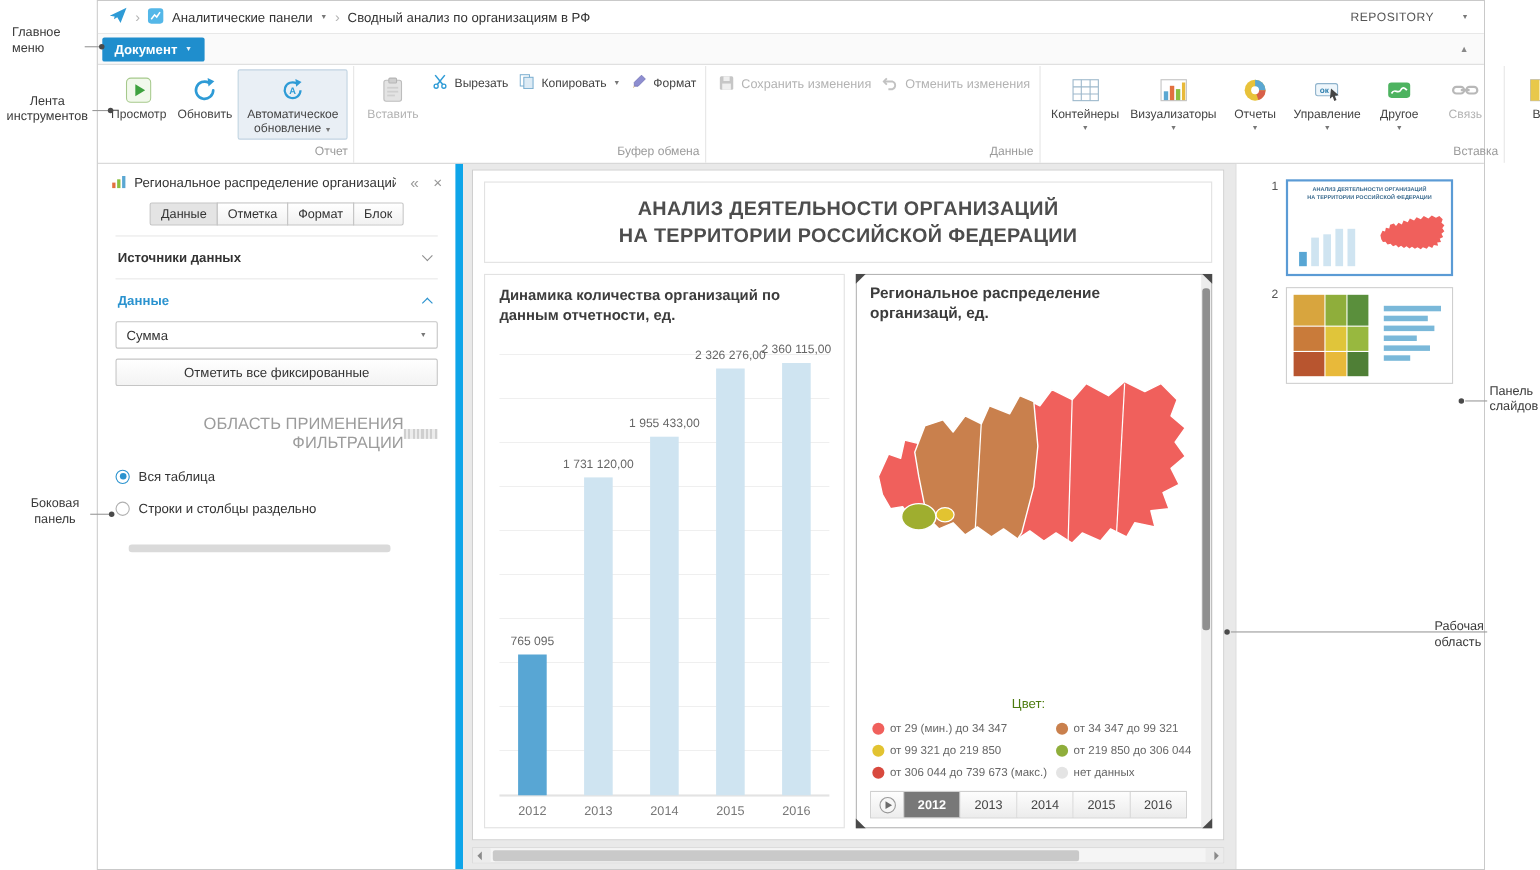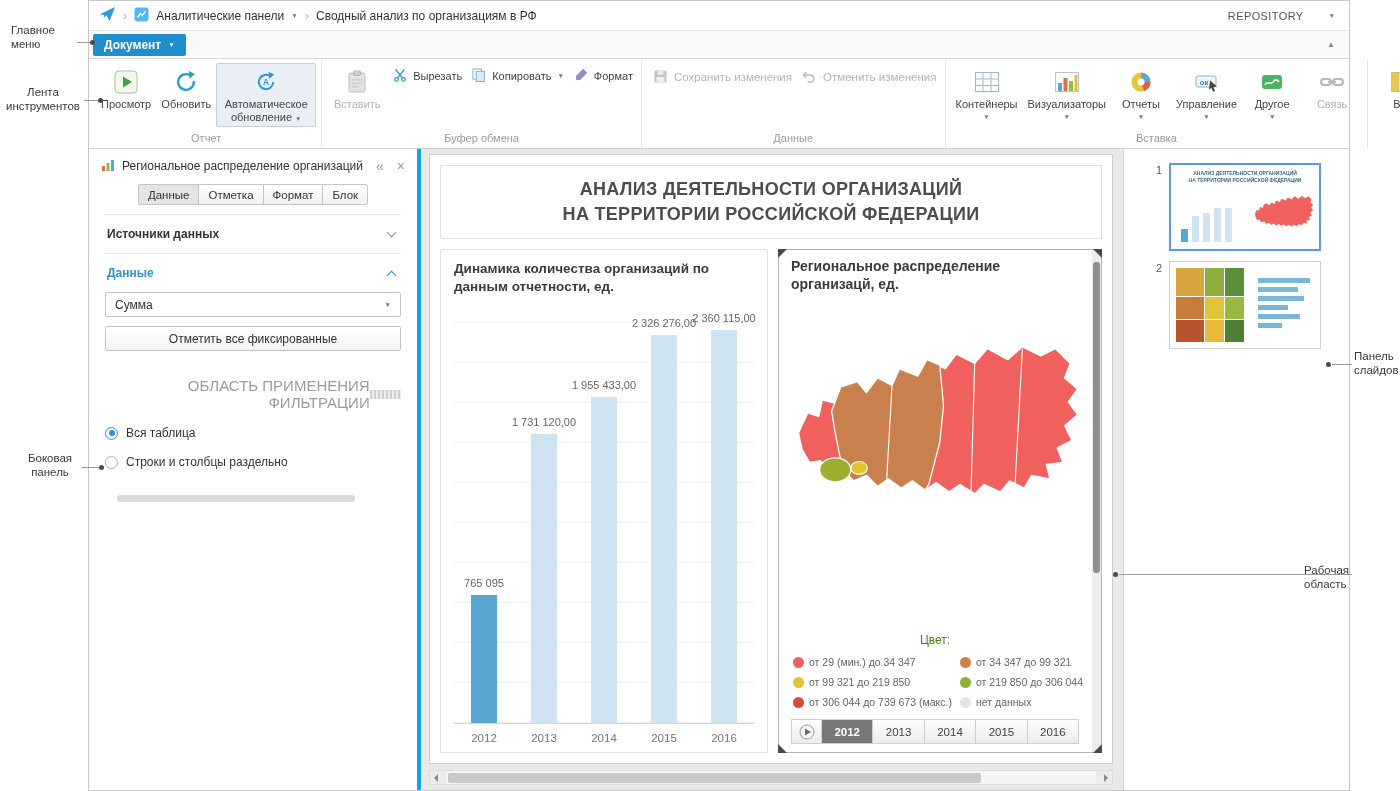--- a/index.html
+++ b/index.html
@@ -29,37 +29,37 @@
   .doc-btn .caret{color:#eaf4fb;}
   .rtab{font-size:11.5px;color:#3a3a3a;padding:0 13px;height:27px;line-height:27px;white-space:nowrap;}
   .rtab.active{background:#fff;border:1px solid #dadada;border-bottom:1px solid #fff;margin-bottom:-1px;height:28px;line-height:26px;}
   .collapse-btn{margin-left:auto;margin-right:14px;color:#888;font-size:8px;}
 
   
   .ribbon{display:flex;background:#fff;border-bottom:1px solid #d2d2d2;height:90px;padding:1px 2px 0;flex:none;}
   .rgroup{display:flex;flex-direction:column;border-right:1px solid #e6e6e6;padding:0 5px;}
   .rgroup:last-child{border-right:none;}
   .rgroup-body{display:flex;align-items:flex-start;flex:1;padding-top:3px;}
-  .rgroup-label{height:17px;line-height:14px;text-align:center;font-size:11px;color:#9b9b9b;}
+  .rgroup-label{height:17px;line-height:14px;text-align:right;font-size:11px;color:#9b9b9b;}
   .rbtn{min-width:60px;max-width:104px;display:flex;flex-direction:column;align-items:center;padding:4px 4px 2px;font-size:11px;color:#444;text-align:center;line-height:1.2;border:1px solid transparent;border-radius:2px;min-height:64px;}
   .rbtn .ricon{height:27px;display:flex;align-items:center;margin-bottom:3px;}
   .rbtn.checked{background:#e9eff5;border-color:#c2d4e2;}
   .rbtn.wide{width:100px;}
   .rbtn.disabled{color:#b3b3b3;}
   .rbtn .caret{margin-top:2px;}
   .smallcol{display:flex;flex-direction:row;gap:4px;padding:3px 0 0 3px;}
   .sbtn{display:flex;align-items:center;gap:6px;font-size:11px;color:#444;height:19px;padding:0 3px;white-space:nowrap;}
   .sbtn.disabled{color:#b3b3b3;}
   .datacol .sbtn{height:22px;font-size:11.5px;}
 
   
   .main{flex:1;display:flex;min-height:0;}
 
   
-  .sidebar{width:332px;border-right:4px solid #0ea5e9;background:#fff;display:flex;flex-direction:column;font-size:12px;flex:none;}
+  .sidebar{width:332px;border-right:7px solid #0ea5e9;background:#fff;display:flex;flex-direction:column;font-size:12px;flex:none;}
   .sb-head{height:34px;display:flex;align-items:center;gap:7px;padding:0 12px;flex:none;}
   .sb-title{flex:1;color:#333;white-space:nowrap;overflow:hidden;}
   .sb-win{color:#999;font-size:14px;line-height:1;margin-left:6px;}
   .sb-tabs{display:flex;justify-content:center;padding:1px 0 9px;flex:none;}
   .sbtab{font-size:11.5px;color:#333;border:1px solid #c6c6c6;background:linear-gradient(#fff,#f1f1f1);padding:3.5px 9px;margin-left:-1px;}
   .sbtab:first-child{border-radius:2px 0 0 2px;margin-left:0;}
   .sbtab:last-child{border-radius:0 2px 2px 0;}
   .sbtab.active{background:#e4e4e4;}
   .sb-content{padding:0 16px;flex:1;}
   .sb-section{display:flex;justify-content:space-between;align-items:center;padding:12px 2px;border-top:1px solid #e8e8e8;font-weight:bold;color:#333;}

